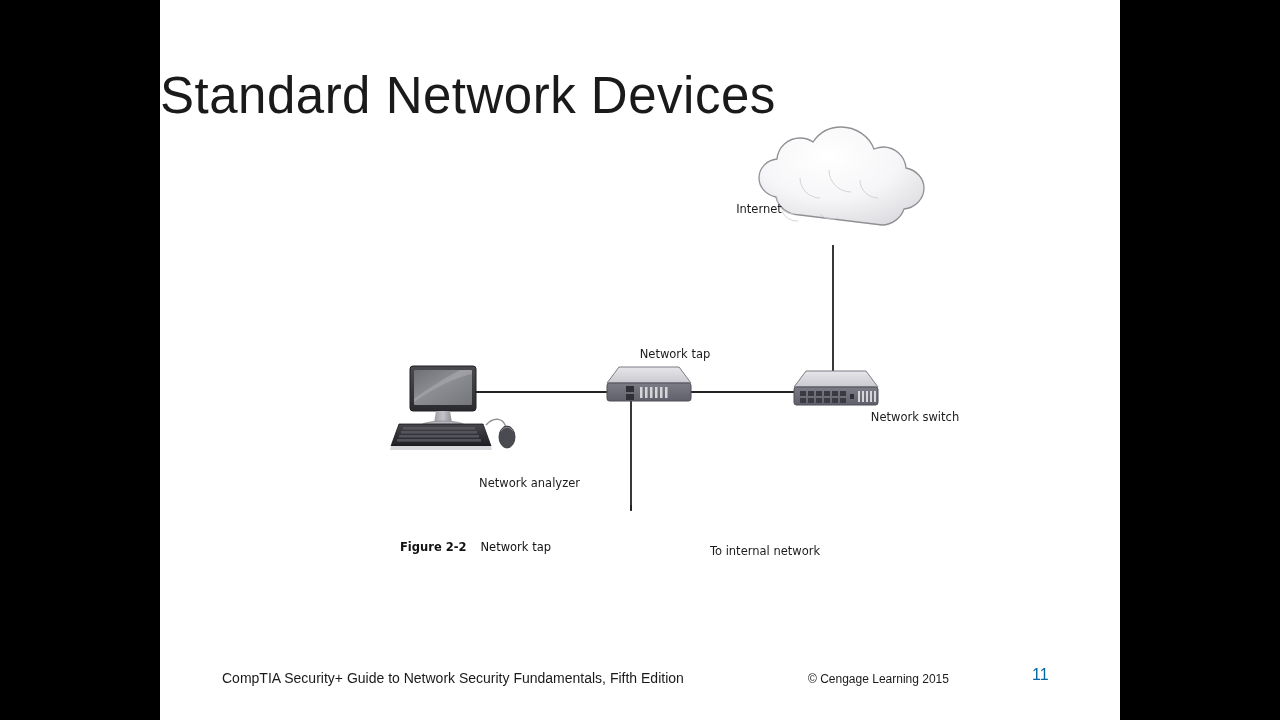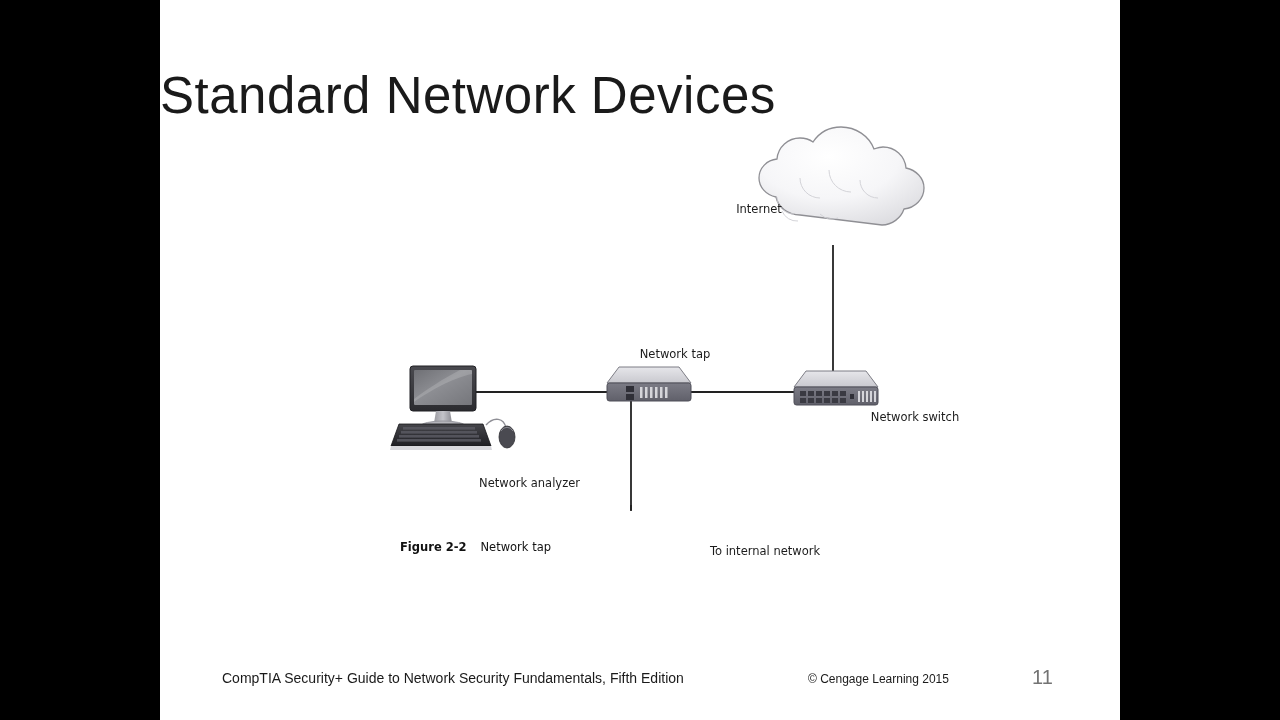--- a/index.html
+++ b/index.html
@@ -116,22 +116,22 @@
     font-family: "Liberation Sans", sans-serif;
     font-size: 12px;
     color: #1a1a1a;
     white-space: nowrap;
   }
   #footer-pagenum {
     position: absolute;
     left: 872px;
     top: 666px;
     font-family: "Liberation Sans", sans-serif;
-    font-size: 20px;
-    color: #737373;
+    font-size: 16px;
+    color: #0369a1;
   }
 </style>
 </head>
 <body>
 
 <div id="screen">
 
   <div class="letterbox left"></div>
   <div class="letterbox right"></div>
 

